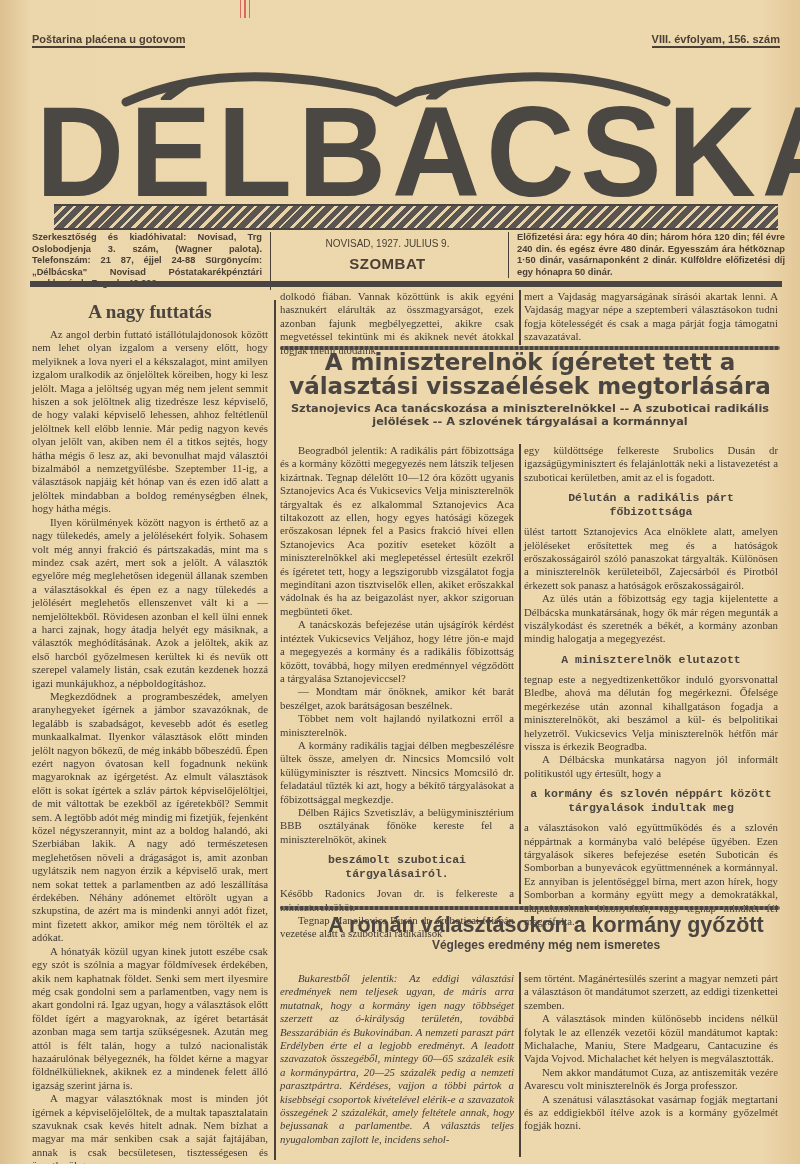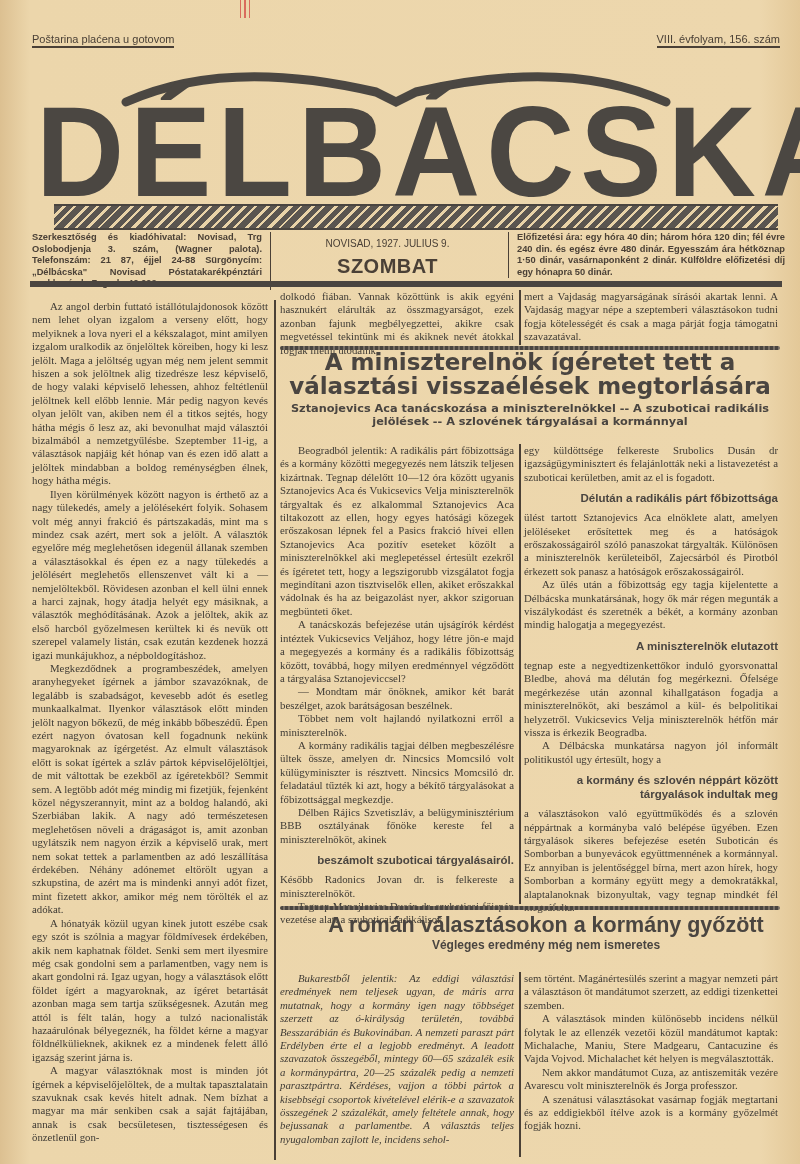--- a/index.html
+++ b/index.html
@@ -2,54 +2,54 @@
 <html><head>
 <meta charset="utf-8">
 <style>
   html,body{margin:0;padding:0;}
   body{width:800px;height:1164px;overflow:hidden;background:#e9d3a8;
        font-family:"Liberation Serif",serif;color:#3f3a34;position:relative;}
   .page{position:absolute;left:0;top:0;width:800px;height:1164px;
         background:linear-gradient(90deg,#dcc091 0px,#ecd6ab 30px,#edd7ad 760px,#e3c898 800px);}
   .redline{position:absolute;left:240px;top:0;width:3px;height:18px;border-left:1px solid #d96b5d;border-right:1px solid #d96b5d;}
   .redline2{left:245px;}
-  .topbar{position:absolute;top:33px;font-family:"Liberation Sans",sans-serif;font-weight:normal;
+  .topbar{position:absolute;top:33px;font-family:"Liberation Sans",sans-serif;font-weight:bold;
           font-size:11px;color:#4a4036;border-bottom:2px solid #4a4036;padding-bottom:1px;}
   .topbar.left{left:32px;}
   .topbar.right{right:20px;}
   .masthead{position:absolute;left:36px;top:52px;width:740px;height:170px;}
   .mast-title{position:absolute;left:0;top:34px;width:740px;text-align:center;
               font-family:"Liberation Sans",sans-serif;font-weight:bold;font-size:122px;
               letter-spacing:6px;color:#4b4742;line-height:132px;transform:scaleY(1.05);}
   .mast-arc{position:absolute;left:70px;top:10px;width:600px;height:70px;}
   .deco{position:absolute;left:54px;top:204px;width:724px;height:22px;
         background:repeating-linear-gradient(135deg,#5a5550 0 6px,#e9d3a8 6px 9px,#5a5550 9px 14px,#e9d3a8 14px 16px);
         border-top:2px solid #4a4540;border-bottom:2px solid #4a4540;}
   .info{position:absolute;top:232px;font-family:"Liberation Sans",sans-serif;font-size:9.3px;
         line-height:11.5px;font-weight:bold;color:#4a4036;text-align:justify;}
   .info.left{left:32px;width:230px;border-right:1.5px solid #4a4036;padding-right:8px;}
   .info.right{left:508px;width:268px;border-left:1.5px solid #4a4036;padding-left:8px;}
   .center-date{position:absolute;top:238px;left:270px;width:235px;text-align:center;}
   .center-date .date{font-family:"Liberation Sans",sans-serif;font-size:10px;color:#4a4036;}
-  .center-date .day{font-family:"Liberation Sans",sans-serif;font-weight:bold;font-size:20px;color:#4a4036;margin-top:6px;letter-spacing:.5px;}
+  .center-date .day{font-family:"Liberation Sans",sans-serif;font-weight:bold;font-size:15px;color:#4a4036;margin-top:6px;letter-spacing:.5px;}
   .rule-thick{position:absolute;left:30px;top:281px;width:752px;height:6px;background:#4a4540;}
   .col{position:absolute;font-size:10.8px;line-height:13.4px;text-align:justify;color:#3e3a34;}
   .col p{margin:0;text-indent:18px;}
   .col p.noind{text-indent:0;}
   .vrule{position:absolute;width:1.5px;background:#4a4036;}
   h1.head{margin:0;text-align:center;font-family:"Liberation Sans",sans-serif;font-weight:bold;color:#4a4540;}
   .col1{left:32px;top:300px;width:236px;}
   .col1 h1{font-size:19px;line-height:24px;margin-bottom:4px;font-family:"Liberation Serif",serif;}
   .top2{left:280px;top:290px;width:234px;}
   .top3{left:524px;top:290px;width:254px;}
   .wavy{position:absolute;height:4px;background:repeating-linear-gradient(90deg,#4a4540 0 3px,#7a7064 3px 5px);border-radius:2px;}
   .bigh{position:absolute;left:280px;top:350px;width:500px;text-align:center;font-family:"DejaVu Sans",sans-serif;font-weight:bold;color:#4a4540;}
   .bigh .h1{font-size:23px;line-height:24px;}
   .bigh .sub{font-size:11.3px;line-height:13px;margin-top:4px;}
-  .subhead{font-family:Liberation Sans, sans-serif;font-weight:bold;text-align:right;font-size:11.5px;line-height:14px;margin:7px 0 6px;color:#4a4540;}
+  .subhead{font-family:Liberation Mono, monospace;font-weight:bold;text-align:center;font-size:11.5px;line-height:14px;margin:7px 0 6px;color:#4a4540;}
   .romh{position:absolute;left:296px;top:912px;width:500px;text-align:center;font-family:"Liberation Sans",sans-serif;font-weight:bold;color:#4a4540;}
   .romh .h1{font-size:21.5px;line-height:26px;}
   .romh .sub{font-size:12px;line-height:14px;}
 </style>
 </head>
 <body>
 
 <div class="page">
   <div class="redline"></div>
   <div class="redline redline2"></div>
@@ -68,20 +68,21 @@
   <div class="info left">Szerkesztőség és kiadóhivatal: Novisad, Trg Oslobodjenja 3. szám, (Wagner palota). Telefonszám: 21 87, éjjel 24-88 Sürgönycím: „Délbácska" Novisad Póstatakarékpénztári csekkszámla Zagreb: 46.692</div>
   <div class="center-date">
     <div class="date">NOVISAD, 1927. JULIUS 9.</div>
     <div class="day">SZOMBAT</div>
   </div>
   <div class="info right">Előfizetési ára: egy hóra 40 din; három hóra 120 din; fél évre 240 din. és egész évre 480 dinár. Egyesszám ára hétköznap 1·50 dinár, vasárnaponként 2 dinár. Külföldre előfizetési díj egy hónapra 50 dinár.</div>
 
   <div class="rule-thick"></div>
 
   <div class="col col1">
+    <h1 class="head">A nagy futtatás</h1>
     <p>Az angol derbin futtató istállótulajdonosok között nem lehet olyan izgalom a verseny előtt, hogy melyiknek a lova nyeri el a kékszalagot, mint amilyen izgalom uralkodik az önjelöltek köreiben, hogy ki lesz jelölt. Maga a jelöltség ugyan még nem jelent semmit hiszen a sok jelöltnek alig tizedrésze lesz képviselő, de hogy valaki képviselő lehessen, ahhoz feltétlenül jelöltnek kell előbb lennie. Már pedig nagyon kevés olyan jelölt van, akiben nem él a titkos sejtés, hogy hátha mégis ő lesz az, aki bevonulhat majd választói bizalmából a nemzetgyűlésbe. Szeptember 11-ig, a választások napjáig két hónap van és ezen idő alatt a jelöltek mindabban a boldog reménységben élnek, hogy hátha mégis.</p>
     <p>Ilyen körülmények között nagyon is érthető az a nagy tülekedés, amely a jelölésekért folyik. Sohasem volt még annyi frakció és pártszakadás, mint ma s mindez csak azért, mert sok a jelölt. A választók egyelőre még meglehetősen idegenül állanak szemben a választásokkal és épen ez a nagy tülekedés a jelölésért meglehetős ellenszenvet vált ki a — nemjelöltekből. Rövidesen azonban el kell ülni ennek a harci zajnak, hogy átadja helyét egy másiknak, a választók meghódításának. Azok a jelöltek, akik az első harcból győzelmesen kerültek ki és nevük ott szerepel valamely listán, csak ezután kezdenek hozzá igazi munkájukhoz, a népboldogításhoz.</p>
     <p>Megkezdődnek a programbeszédek, amelyen aranyhegyeket ígérnek a jámbor szavazóknak, de legalább is szabadságot, kevesebb adót és esetleg munkaalkalmat. Ilyenkor választások előtt minden jelölt nagyon bőkezű, de még inkább bőbeszédű. Épen ezért nagyon óvatosan kell fogadnunk nekünk magyaroknak az ígérgetést. Az elmult választások előtt is sokat ígértek a szláv pártok képviselőjelöltjei, de mit váltottak be ezekből az ígéretekből? Semmit sem. A legtöbb adót még mindig mi fizetjük, fejenként közel négyszerannyit, mint az a boldog halandó, aki Szerbiában lakik. A nagy adó természetesen meglehetősen növeli a drágaságot is, amit azonban ugylátszik nem nagyon érzik a képviselő urak, mert nem sokat tettek a parlamentben az adó leszállítása érdekében. Néhány adónemet eltörölt ugyan a szkupstina, de azért ma is mindenki annyi adót fizet, mint fizetett akkor, amikor még nem törölték el az adókat.</p>
     <p>A hónatyák közül ugyan kinek jutott eszébe csak egy szót is szólnia a magyar földmívesek érdekében, akik nem kaphatnak földet. Senki sem mert ilyesmire még csak gondolni sem a parlamentben, vagy nem is akart gondolni rá. Igaz ugyan, hogy a választások előtt földet ígért a magyaroknak, az ígéret betartását azonban maga sem tartja szükségesnek. Azután meg attól is félt talán, hogy a tulzó nacionalisták hazaárulónak bélyegeznék, ha földet kérne a magyar földnélkülieknek, akiknek ez a mindenek felett álló igazság szerint járna is.</p>
     <p>A magyar választóknak most is minden jót ígérnek a képviselőjelöltek, de a multak tapasztalatain szavuknak csak kevés hitelt adnak. Nem bízhat a magyar ma már senkiben csak a saját fajtájában, annak is csak becsületesen, tisztességesen és önzetlenül gon-</p>
   </div>
   <div class="vrule" style="left:274px;top:300px;height:860px;"></div>
 
   <div class="col top2">
     <p class="noind">dolkodó fiában. Vannak közöttünk is akik egyéni hasznukért elárulták az összmagyarságot, ezek azonban fajunk megbélyegzettei, akikre csak megvetéssel tekintünk mi és akiknek nevét átokkal fogják illetni utódaink,</p>

